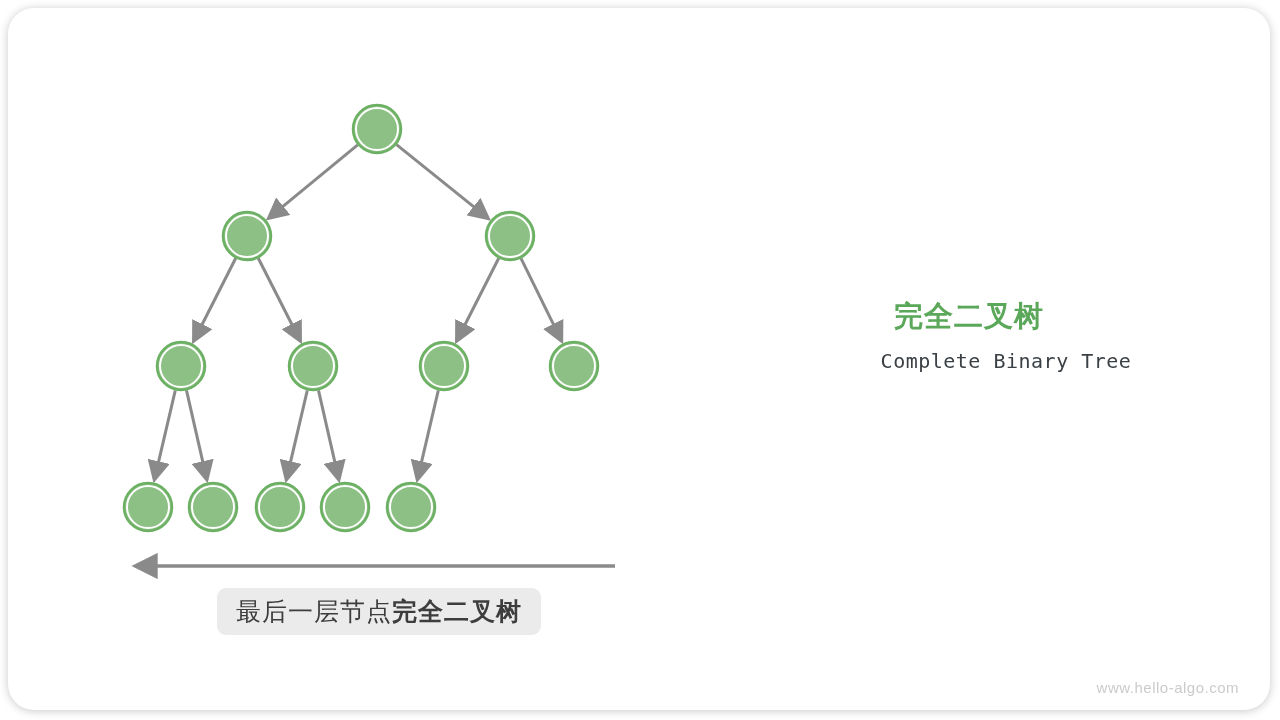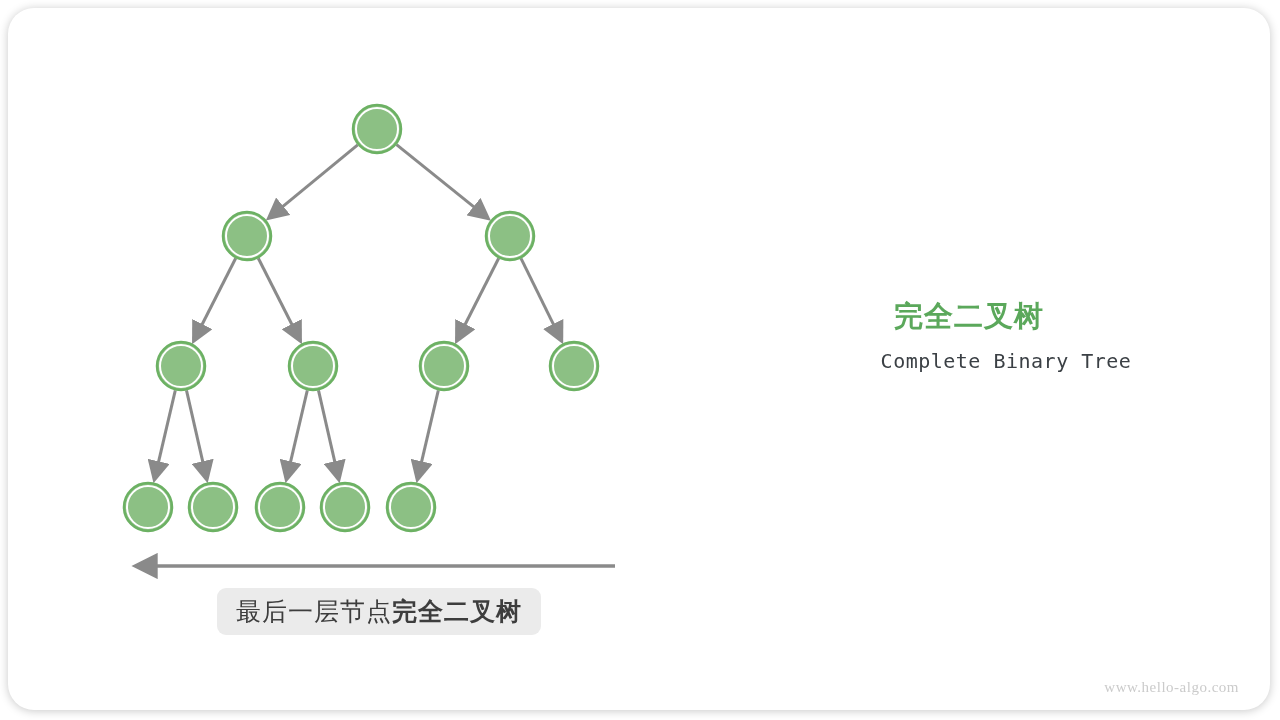--- a/index.html
+++ b/index.html
@@ -50,21 +50,21 @@
     padding: 7px 19px;
     border-radius: 9px;
     font-size: 25px;
     letter-spacing: 1px;
     white-space: nowrap;
   }
   .caption-badge b { font-weight: 700; }
   .watermark {
     position: absolute;
     right: 41px; bottom: 24px;
-    font-family: Liberation Serif, serif;
+    font-family: Liberation Sans, sans-serif;
     font-size: 15px;
     letter-spacing: 0.5px;
     white-space: nowrap;
   }
 </style>
 </head>
 <body>
 
 <div class="card"></div>
 

